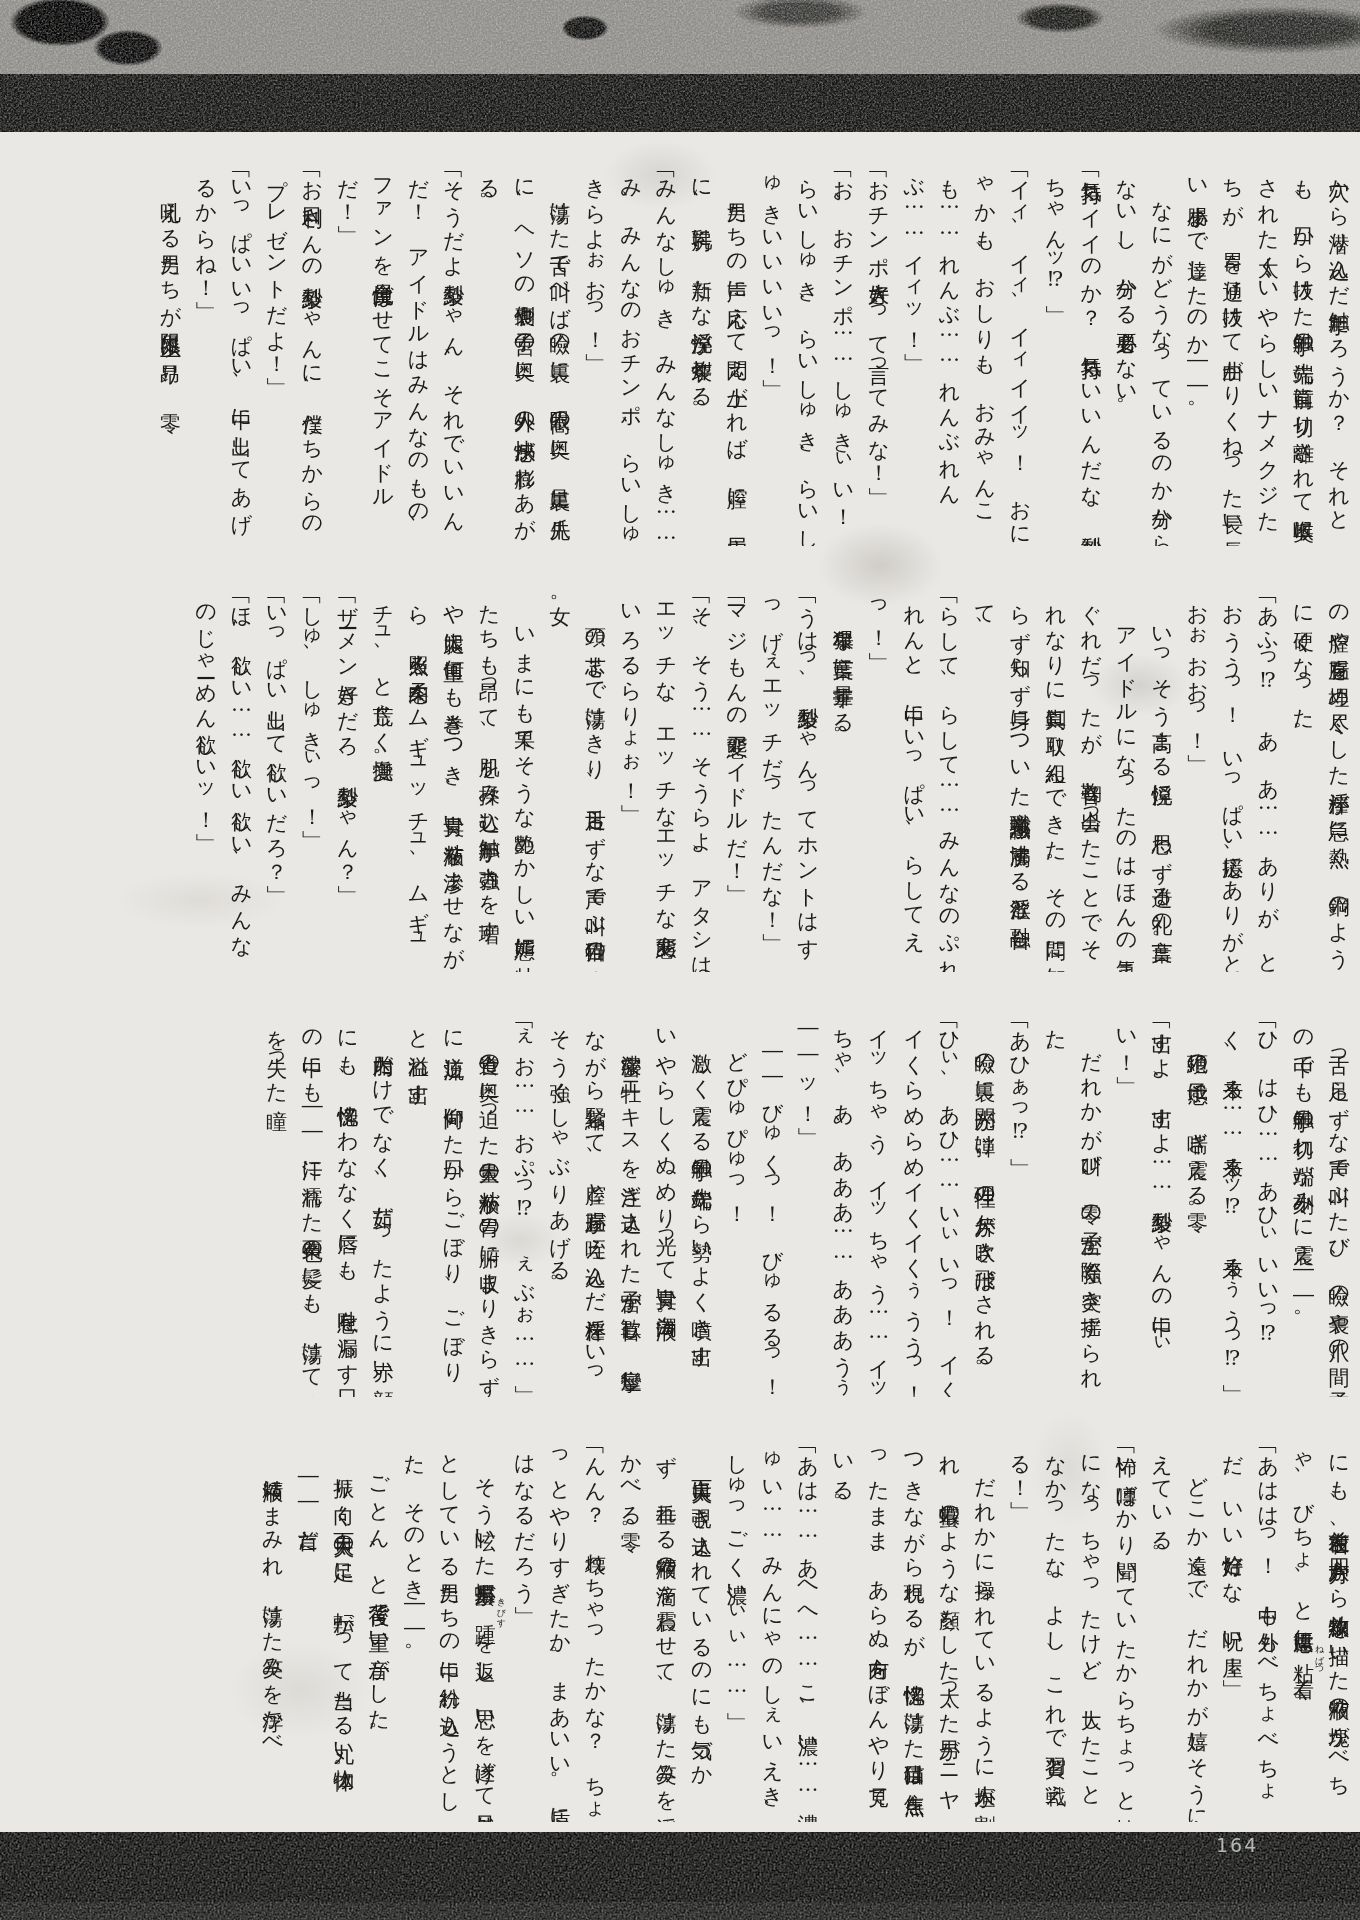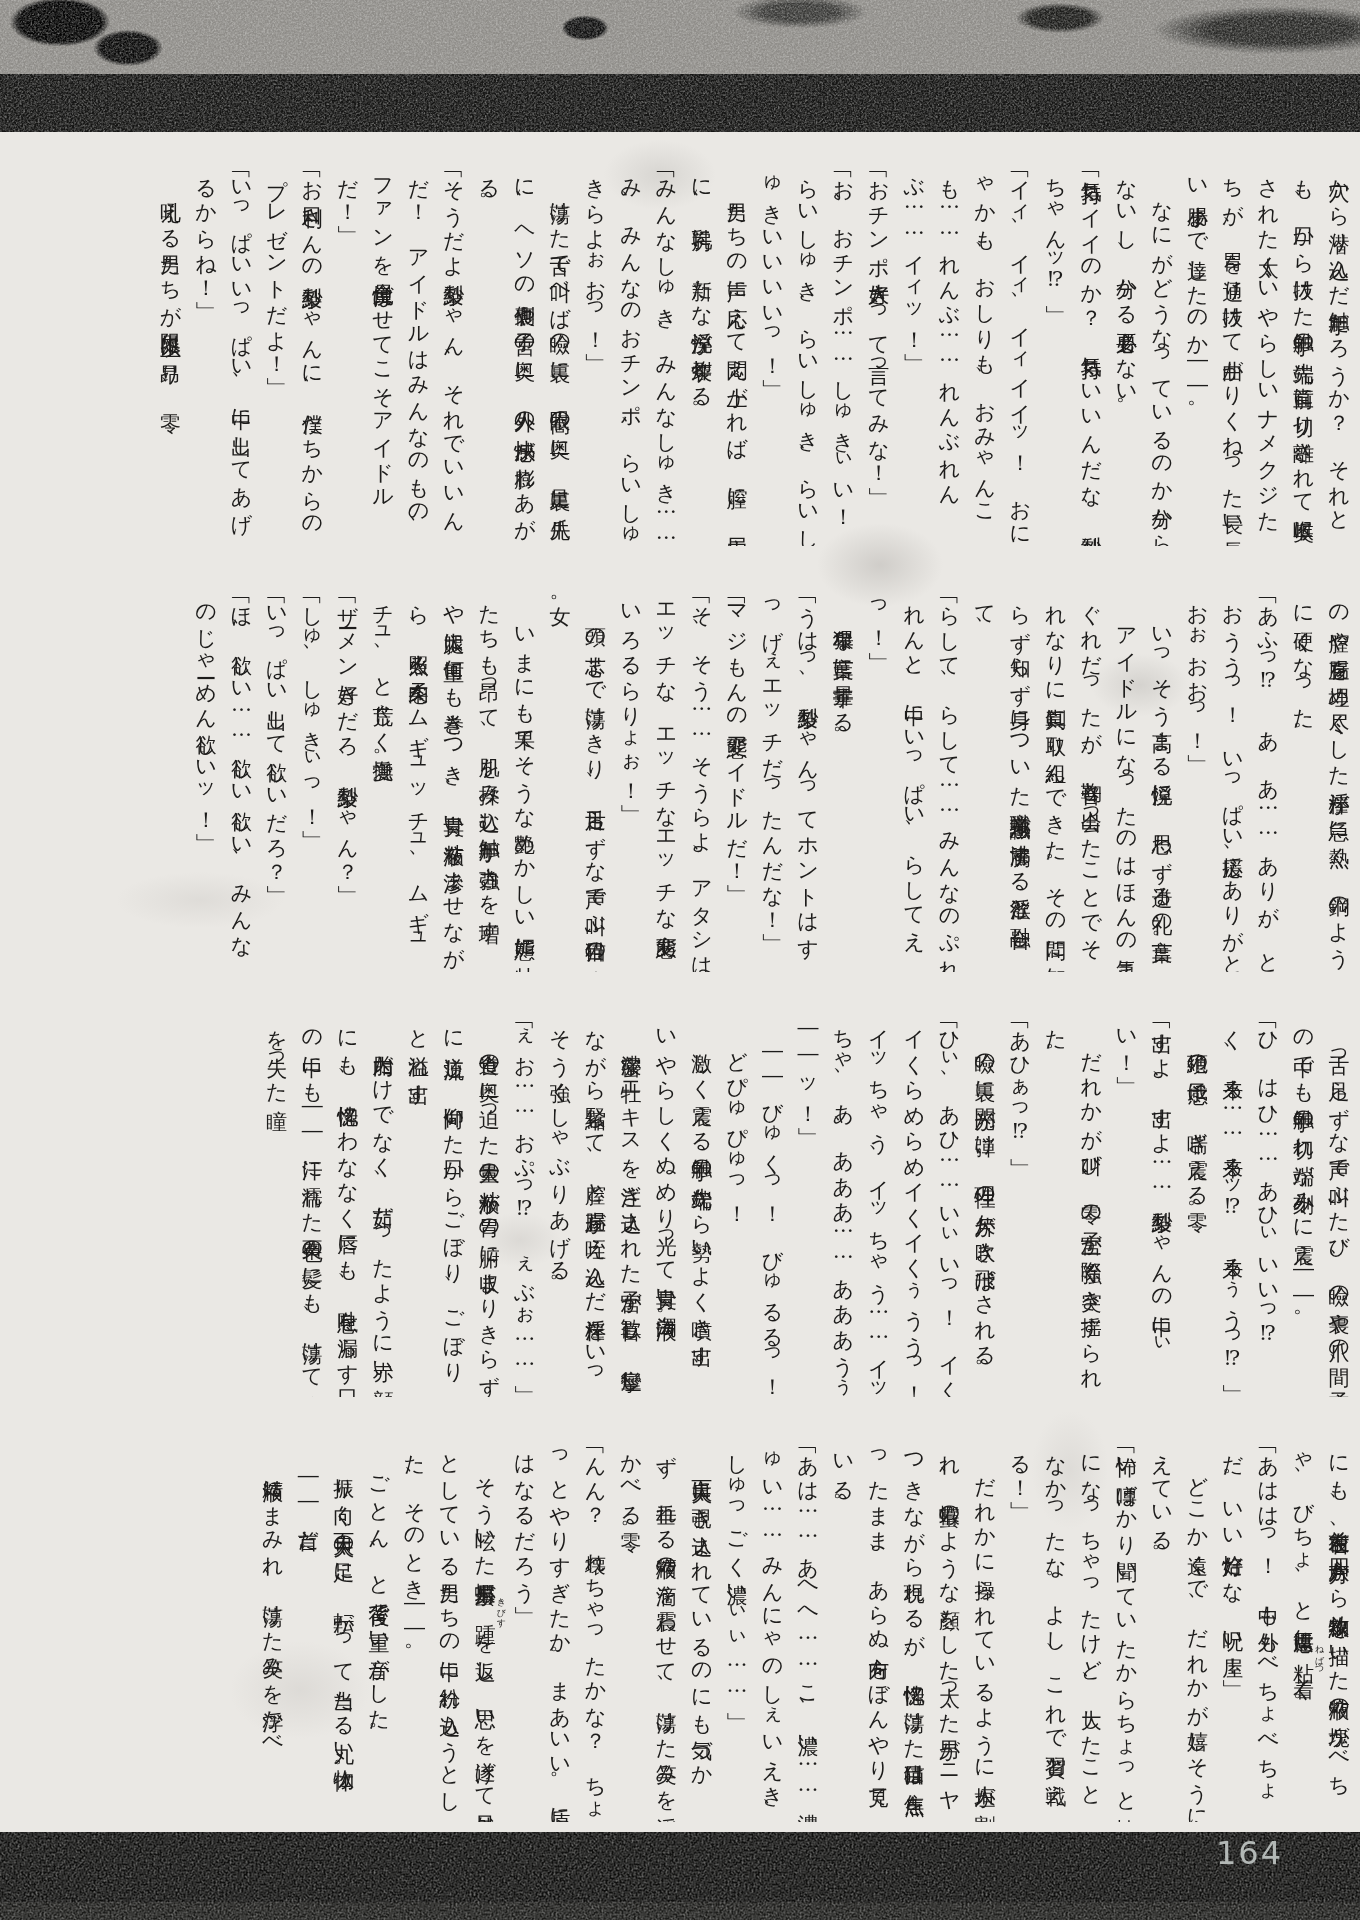--- a/index.html
+++ b/index.html
@@ -31,21 +31,21 @@
       radial-gradient(60px 20px at 1060px 18px, #1d1d1b 50%, rgba(29,29,27,0) 75%),
       radial-gradient(160px 30px at 1280px 30px, #2a2a28 45%, rgba(42,42,40,0) 80%),
       radial-gradient(90px 22px at 800px 12px, #3a3a38 40%, rgba(58,58,56,0) 75%),
       linear-gradient(to bottom, #8f8d89 0 74px, #151514 74px 132px);
   }
   .bar-bottom{top:1832px;height:88px;
     background:linear-gradient(to bottom,#0e0e0d 0 70px,#1b1b19 70px 88px);}
   .page-number{
     position:absolute;top:1834px;left:1216px;
     font-family:"DejaVu Sans","Liberation Sans",sans-serif;
-    font-size:32px;letter-spacing:2px;color:#b3b8b6;z-index:5;
+    font-size:19px;letter-spacing:2px;color:#b3b8b6;z-index:5;
   }
   
   .band{
     position:absolute;left:124px;width:1232px;height:382px;
     writing-mode:vertical-rl;-webkit-writing-mode:vertical-rl;
     font-size:21px;line-height:35.4px;letter-spacing:1.5px;
     color:#1d1c1b;overflow:hidden;
     text-orientation:upright;
   }
   .band p{margin:0;padding:0;}

